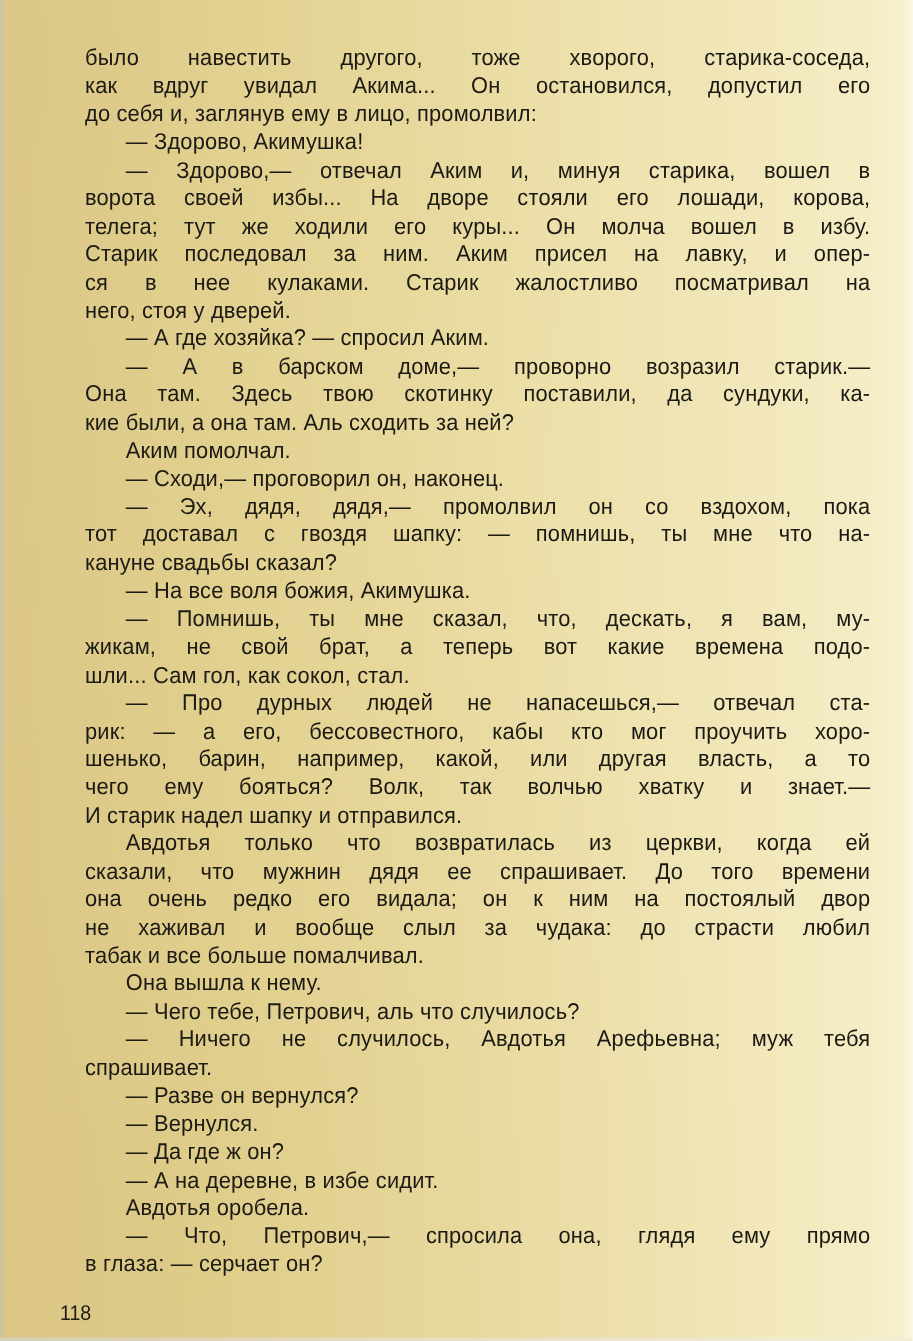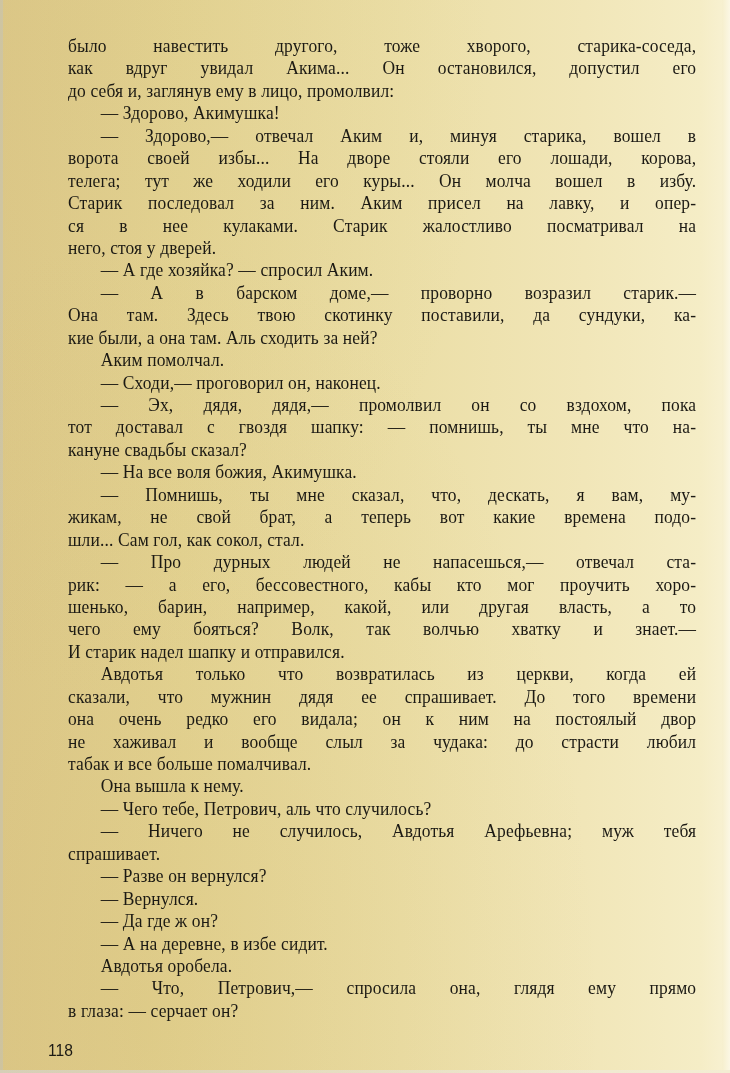--- a/index.html
+++ b/index.html
@@ -41,21 +41,20 @@
       pointer-events: none;
     }
     .text-block {
       position: absolute;
       left: 68px;
       top: 35px;
       width: 628px;
       font-size: 18.2px;
       line-height: 22.44px;
       letter-spacing: 0.15px;
-      font-family: Liberation Serif, serif;
     }
     .line {
       display: block;
       height: 22.44px;
       white-space: nowrap;
       text-align: justify;
       text-align-last: justify;
       transform: scaleX(0.96);
       transform-origin: left center;
       width: 104.2%;

